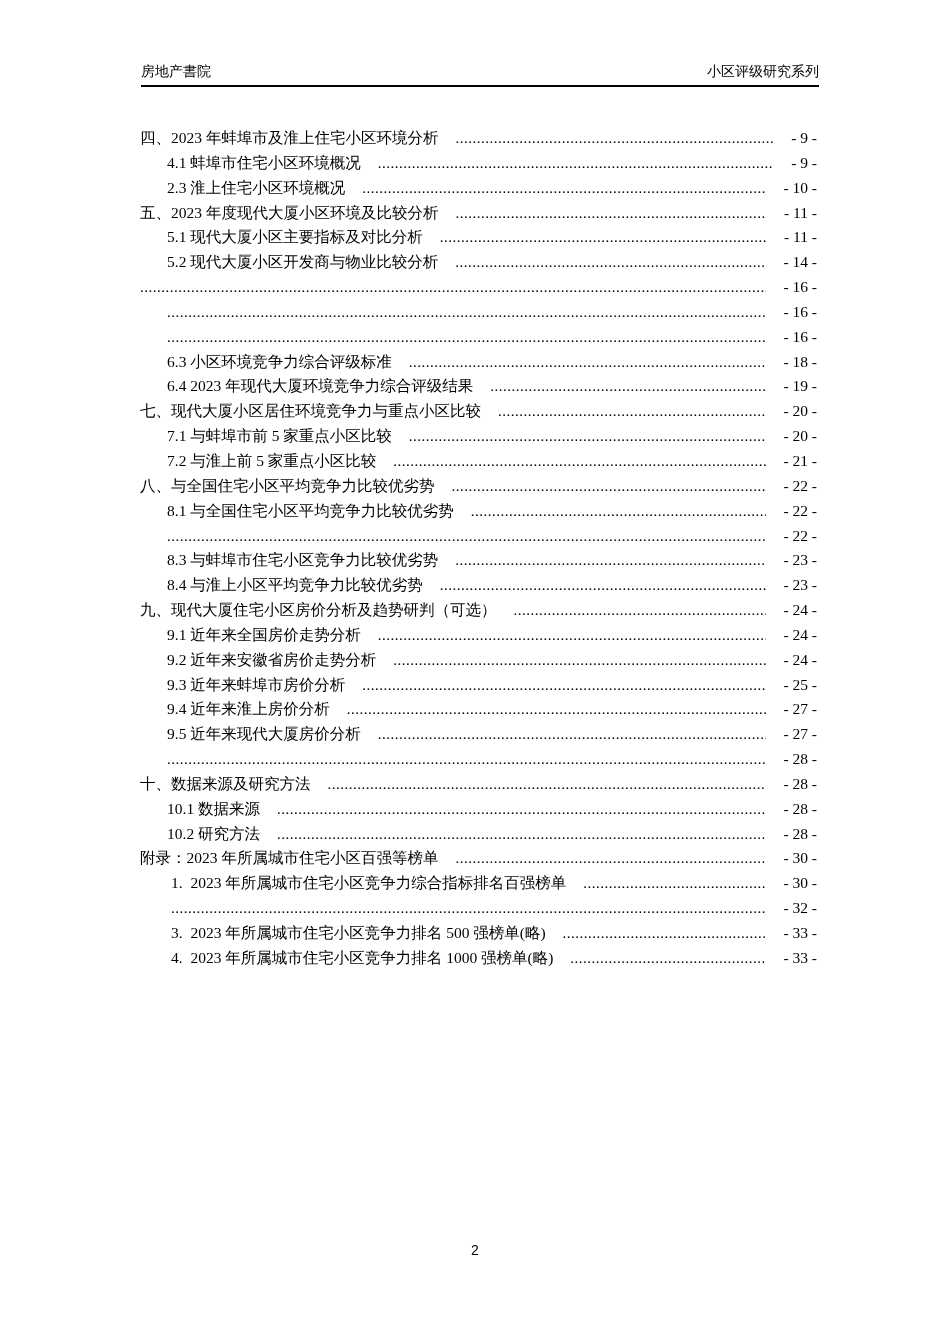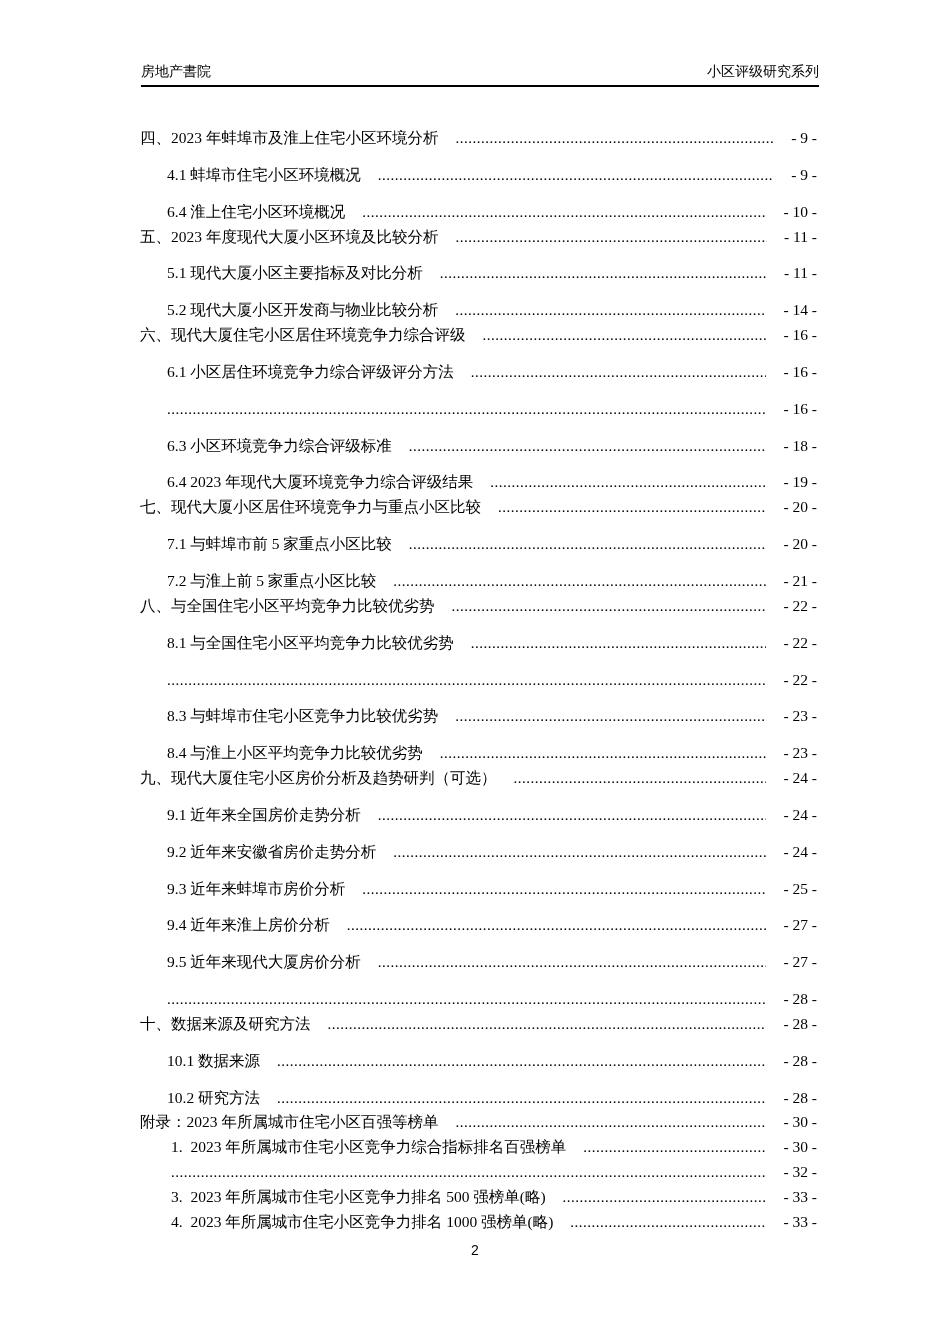--- a/index.html
+++ b/index.html
@@ -45,21 +45,21 @@
     font-size: 15.5px;
   }
   .toc-line {
     display: flex;
     align-items: baseline;
     height: 24.85px;
     line-height: 24.85px;
     cursor: pointer;
     gap: 17px;
   }
-  .toc-line.level-1 { padding-left: 27px; margin-top: 12px; }
+  .toc-line.level-1 { padding-left: 27px; }
   .toc-line.level-2 { padding-left: 31px; }
   .toc-title {
     white-space: pre;
     flex: 0 0 auto;
   }
   .leader {
     flex: 1 1 auto;
     overflow: hidden;
     white-space: nowrap;
     min-width: 6px;
@@ -104,21 +104,21 @@
     <span class="toc-page">- 9 -</span>
   </div>
 
   <div class="toc-line level-1">
     <span class="toc-title">4.1 蚌埠市住宅小区环境概况</span>
     <span class="leader"></span>
     <span class="toc-page">- 9 -</span>
   </div>
 
   <div class="toc-line level-1">
-    <span class="toc-title">6.4 淮上住宅小区环境概况</span>
+    <span class="toc-title">2.3 淮上住宅小区环境概况</span>
     <span class="leader"></span>
     <span class="toc-page">- 10 -</span>
   </div>
 
   <div class="toc-line level-0">
     <span class="toc-title">五、2023 年度现代大厦小区环境及比较分析</span>
     <span class="leader"></span>
     <span class="toc-page">- 11 -</span>
   </div>
 
@@ -128,27 +128,25 @@
     <span class="toc-page">- 11 -</span>
   </div>
 
   <div class="toc-line level-1">
     <span class="toc-title">5.2 现代大厦小区开发商与物业比较分析</span>
     <span class="leader"></span>
     <span class="toc-page">- 14 -</span>
   </div>
 
   <div class="toc-line level-0">
-    <span class="toc-title">六、现代大厦住宅小区居住环境竞争力综合评级</span>
     <span class="leader"></span>
     <span class="toc-page">- 16 -</span>
   </div>
 
   <div class="toc-line level-1">
-    <span class="toc-title">6.1 小区居住环境竞争力综合评级评分方法</span>
     <span class="leader"></span>
     <span class="toc-page">- 16 -</span>
   </div>
 
   <div class="toc-line level-1">
     <span class="leader"></span>
     <span class="toc-page">- 16 -</span>
   </div>
 
   <div class="toc-line level-1">

